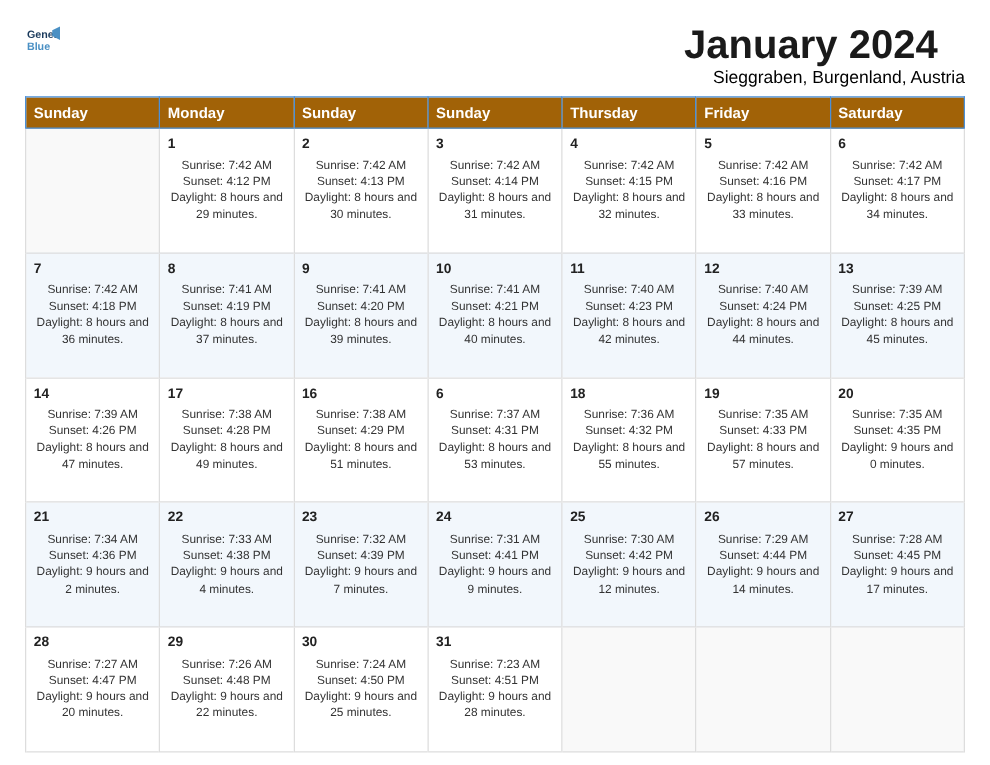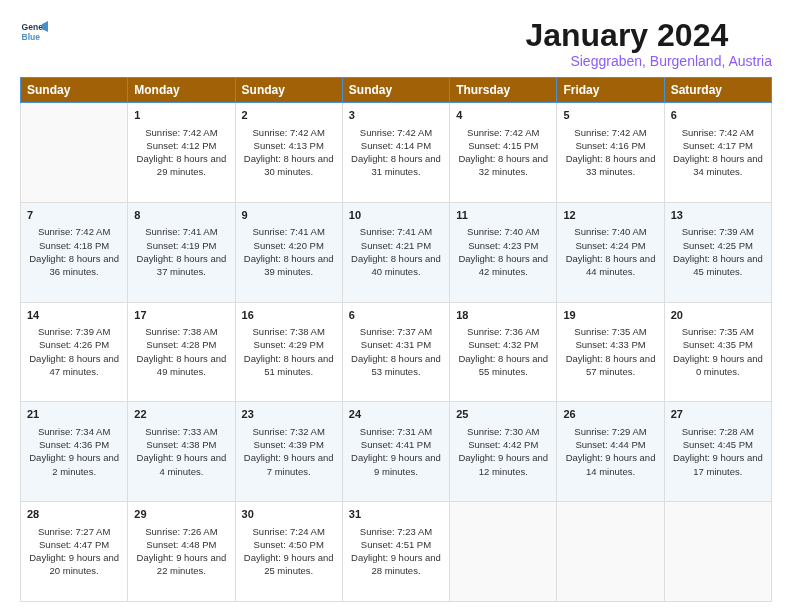--- a/index.html
+++ b/index.html
@@ -26,31 +26,31 @@
     .logo {
       display: flex;
       align-items: center;
       gap: 4px;
     }
     .logo-icon {
       width: 28px;
       height: 28px;
     }
     .title-block {
-      text-align: left;
+      text-align: center;
     }
     .main-title {
       font-size: 32px;
       font-weight: bold;
       color: #1a1a1a;
       line-height: 1.1;
     }
     .subtitle {
       font-size: 14px;
-      color: #8b5cf6;
+      color: #000000;
       margin-left: 45px;
     }
     table {
       width: 100%;
       border-collapse: collapse;
       flex: 1;
     }
     thead tr th {
       background-color: #a16207;
       color: #fff;

